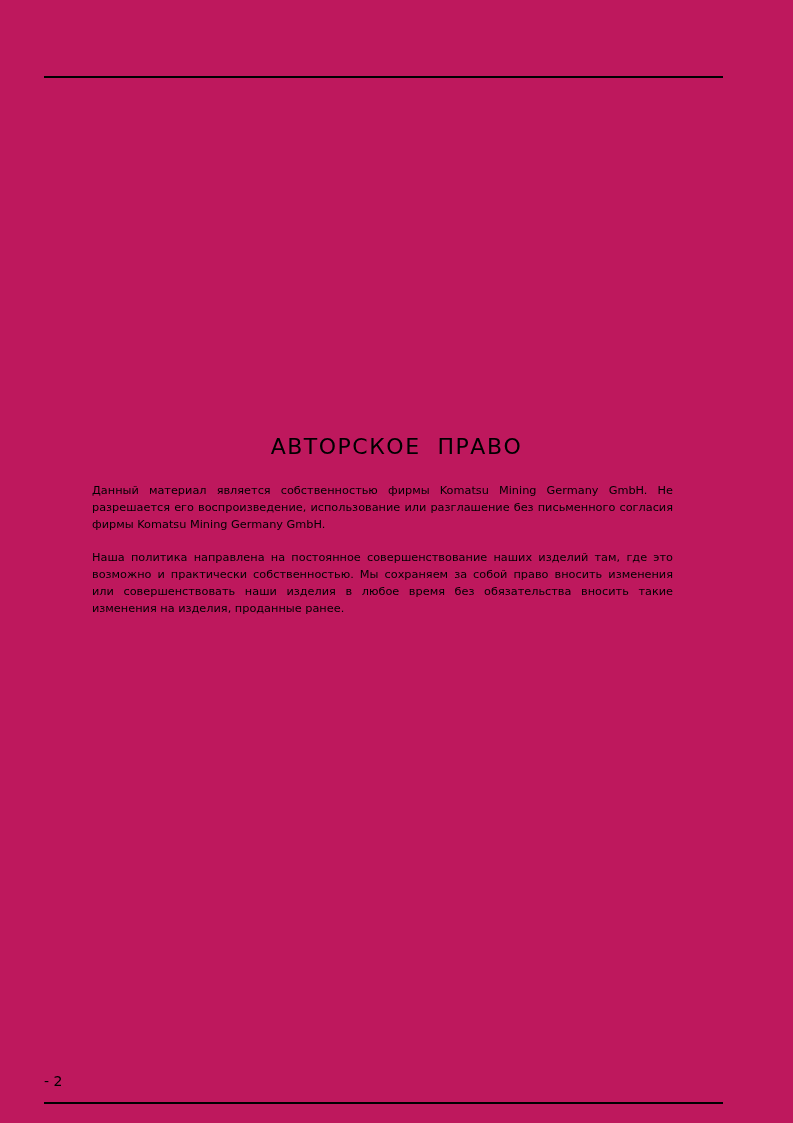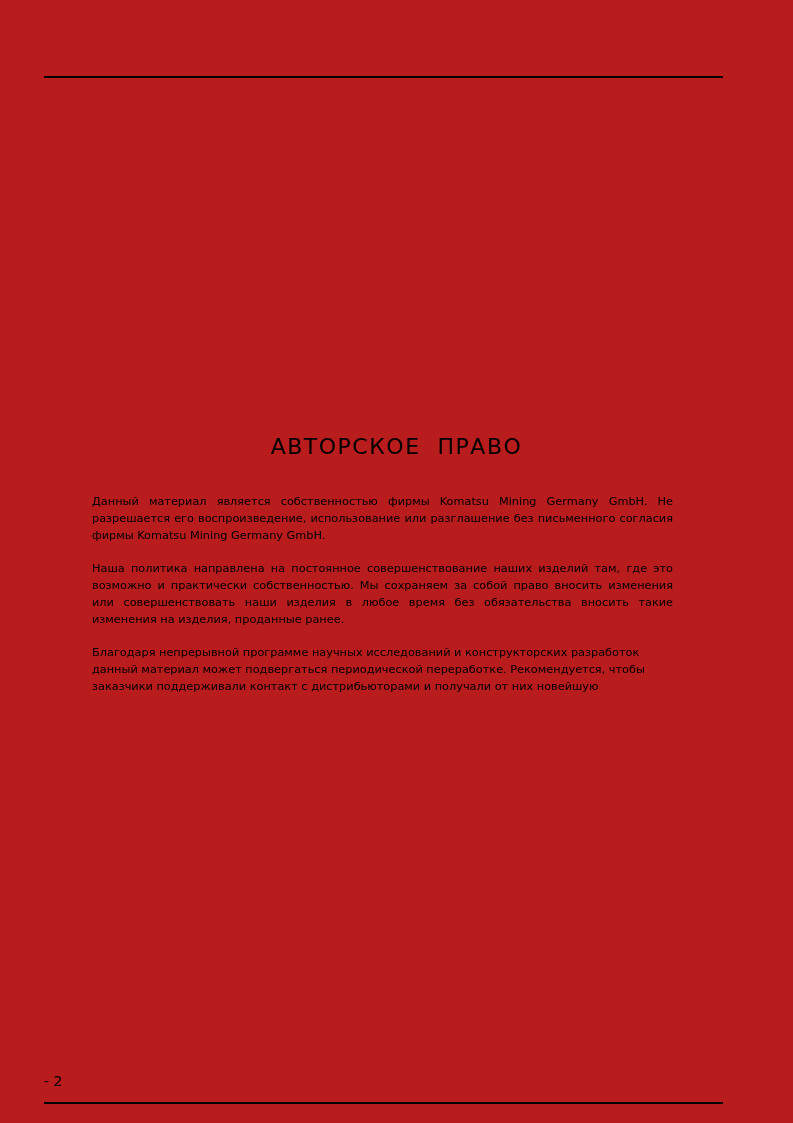--- a/index.html
+++ b/index.html
@@ -15,21 +15,21 @@
     color: #000000;
     overflow: hidden;
   }
 
   .page {
     position: absolute;
     left: 0;
     top: 0;
     width: 793px;
     height: 1123px;
-    background: #b91c1c;
+    background: #be185d;
   }
 
   
   .top-rule {
     position: absolute;
     left: 44px;
     top: 76px;
     width: 679px;
     height: 2px;
     background: #000000;
@@ -85,21 +85,20 @@
     text-align: justify;
     margin: 0 0 16px 0;
     color: #000000;
     font-family: "DejaVu Sans", sans-serif;
   }
   .para:last-child {
     margin-bottom: 0;
   }
   .para.p1 {
     text-align: justify;
-    margin-top: 11px;
   }
   .para.p3 {
     text-align: left;
   }
 
   
   .page-number {
     position: absolute;
     left: 44px;
     top: 1073px;
@@ -114,20 +113,19 @@
 <div class="page">
 
   <div class="top-rule"></div>
 
   <div class="doc-heading">АВТОРСКОЕ  ПРАВО</div>
 
 
   <div class="body-block">
     <p class="para p1">Данный материал является собственностью фирмы Komatsu Mining Germany GmbH.  Не разрешается его воспроизведение, использование или разглашение без письменного согласия фирмы Komatsu Mining Germany GmbH.</p>
     <p class="para p2">Наша политика направлена на постоянное совершенствование наших изделий там, где это возможно и практически собственностью.  Мы сохраняем за собой право вносить изменения или совершенствовать наши изделия в любое время без обязательства вносить такие изменения на изделия, проданные ранее.</p>
-    <p class="para p3">Благодаря непрерывной программе научных исследований и конструкторских разработок данный материал может подвергаться периодической переработке.  Рекомендуется, чтобы заказчики поддерживали контакт с дистрибьюторами и получали от них новейшую</p>
   </div>
 
   <div class="page-number">- 2</div>
 
   <div class="bottom-rule"></div>
 
 </div>
 
 </body></html>

